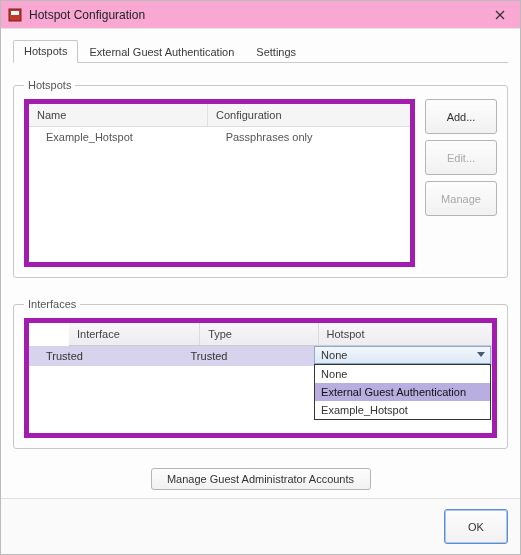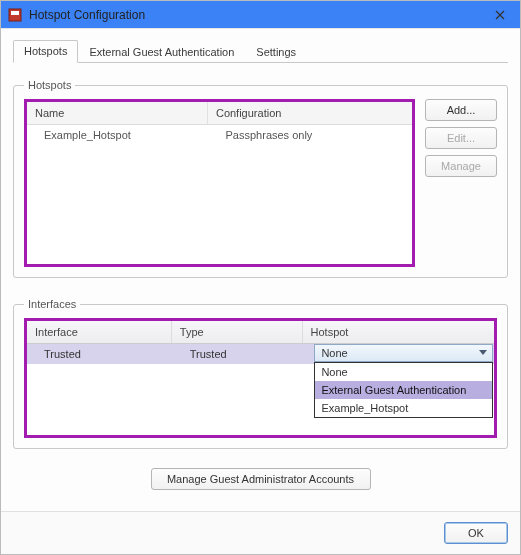--- a/index.html
+++ b/index.html
@@ -21,21 +21,21 @@
     box-shadow: 2px 2px 10px rgba(0,0,0,0.15);
     display: flex;
     flex-direction: column;
   }
   .titlebar {
     height: 28px;
     display: flex;
     align-items: center;
     padding: 0 6px;
     border-bottom: 1px solid #e6e6e6;
-    background: #3b82f6;
+    background: #f9a8d4;
   }
   .titlebar .icon {
     width: 16px;
     height: 16px;
     margin-right: 6px;
     display: inline-flex;
     align-items: center;
     justify-content: center;
   }
   .titlebar .title {
@@ -87,21 +87,21 @@
   legend {
     font-size: 11px;
     color: #555;
     padding: 0 4px;
   }
   .hotspots-inner {
     display: flex;
     gap: 10px;
   }
   .table {
-    border: 3px solid #a21caf;
+    border: 5px solid #a21caf;
     background: #fff;
     flex: 1;
   }
   .thead {
     display: flex;
     background: #f5f5f5;
     border-bottom: 1px solid #ddd;
   }
   .th {
     padding: 5px 8px;
@@ -123,38 +123,39 @@
   .side-buttons {
     width: 72px;
     display: flex;
     flex-direction: column;
     gap: 6px;
   }
   .btn {
     border: 1px solid #b5b5b5;
     background: linear-gradient(#fdfdfd,#f1f1f1);
     border-radius: 3px;
-    height: 22px;
+    height: 35px;
     font-size: 11px;
     color: #333;
     cursor: default;
     display: flex;
     align-items: center;
     justify-content: center;
   }
   .btn.disabled {
     color: #a9a9a9;
   }
   .hotspots-table { height: 168px; }
 
   .interfaces-table { height: 120px; position: relative; }
   .thead2 {
     display: flex;
     background: linear-gradient(#f7f7f9,#ededf1);
     border-bottom: 1px solid #ccc;
+    margin-left: 40px;
   }
   .th2 {
     padding: 5px 8px;
     color: #444;
     border-right: 1px solid #dcdce0;
   }
   .th2:last-child { border-right: none; }
   .col-if { width: 31%; }
   .col-type { width: 28%; }
   .col-hs { width: 41%; }

